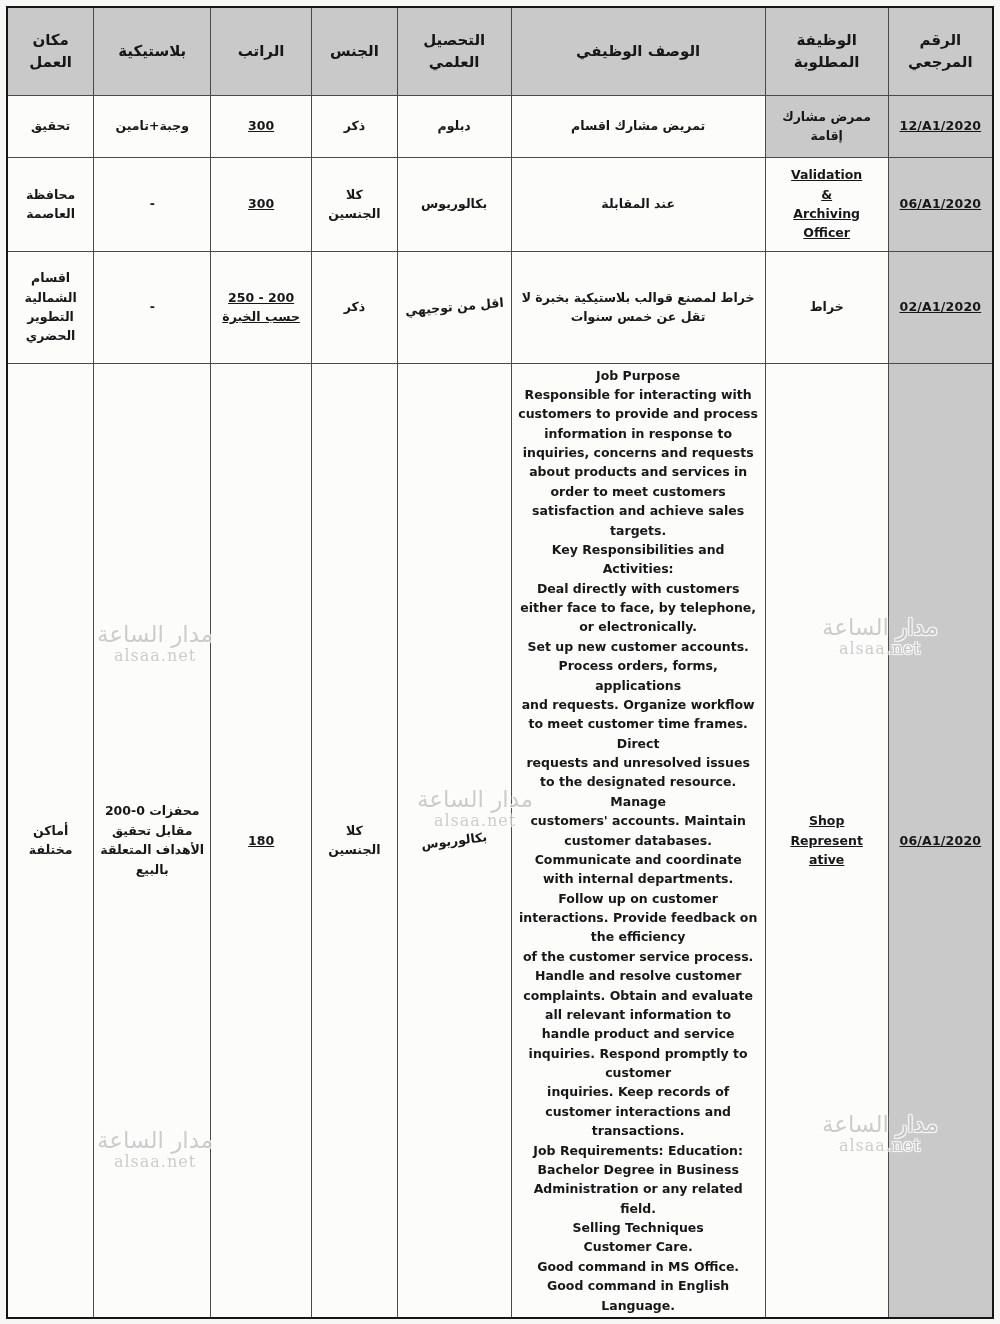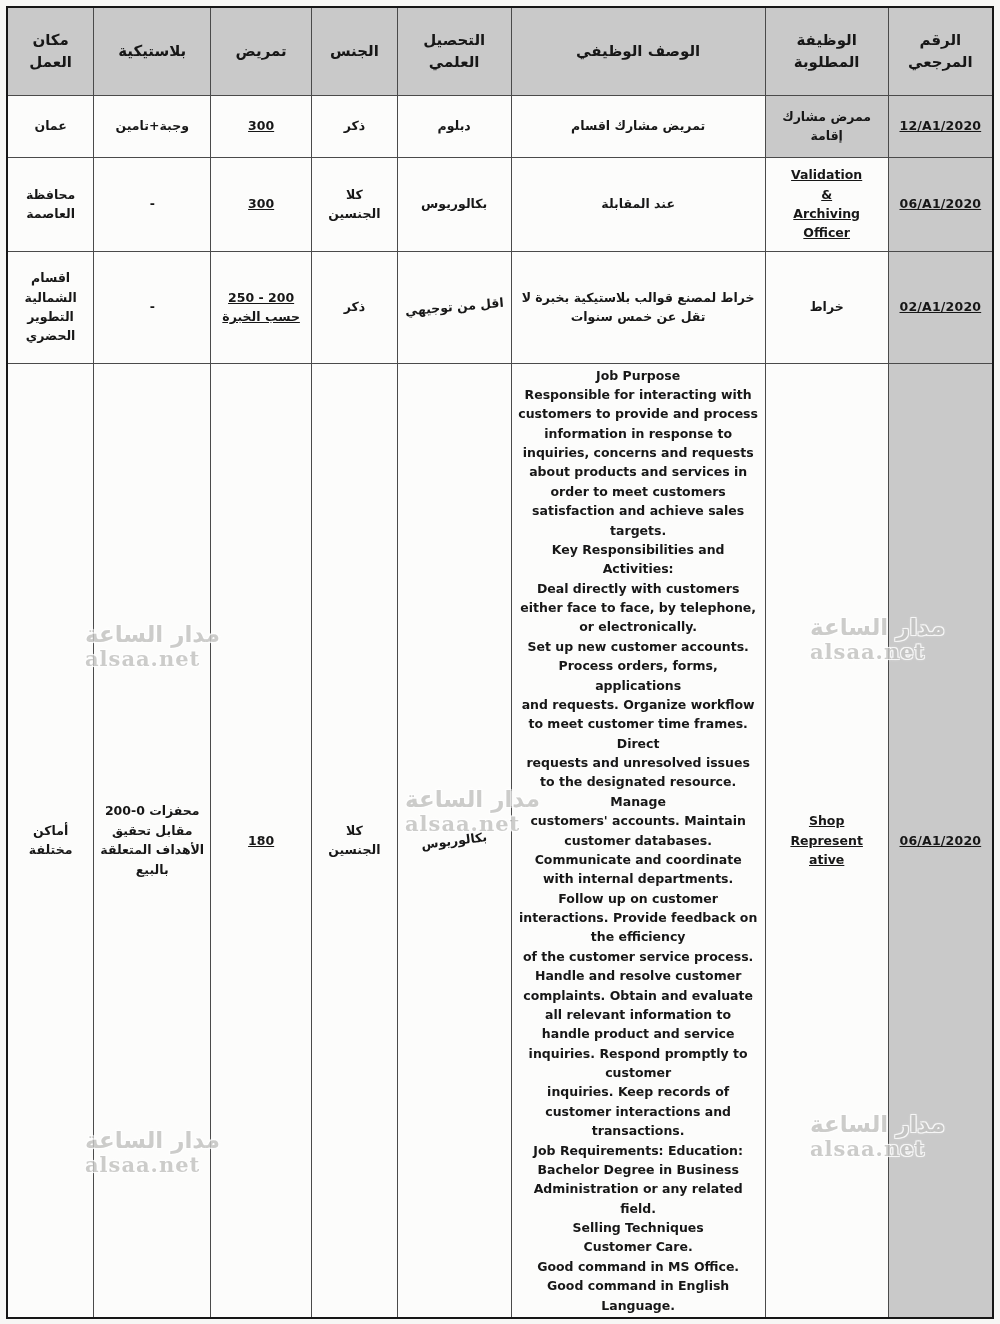--- a/index.html
+++ b/index.html
@@ -57,31 +57,31 @@
     font-size:13px;
     line-height:19.6px;
     padding:4px 2px 4px 8px;
   }
   .tilt{display:inline-block;transform:rotate(-7deg);}
   .tilt-sm{display:inline-block;transform:rotate(-5deg);}
   
   .wm{
     position:absolute;
     width:140px;
-    text-align:left;
+    text-align:center;
     color:#c4c4c2;
-    font-weight:bold;
+    font-weight:normal;
     pointer-events:none;
     opacity:.85;
     text-shadow:0 0 3px rgba(255,255,255,.95),1px 1px 0 #ffffff,-1px -1px 0 #ffffff,1px -1px 0 #ffffff,-1px 1px 0 #ffffff;
     line-height:1.1;
     z-index:5;
   }
   .wm .l1{font-size:23px;font-family:"DejaVu Sans",sans-serif;}
-  .wm .l2{font-size:21px;font-family:"DejaVu Serif",serif;letter-spacing:1px;}
+  .wm .l2{font-size:16px;font-family:"DejaVu Serif",serif;letter-spacing:1px;}
 </style>
 </head>
 <body>
 
 <div class="page">
 
   <table class="tbl" dir="rtl">
     <colgroup>
       <col style="width:104px">
         <col style="width:122px">
@@ -95,37 +95,37 @@
     <thead>
       <tr class="hdr">
         <th>الرقم
 المرجعي</th>
         <th>الوظيفة
 المطلوبة</th>
         <th>الوصف الوظيفي</th>
         <th>التحصيل
 العلمي</th>
         <th>الجنس</th>
-        <th>تمريض</th>
+        <th>الراتب</th>
         <th>بلاستيكية</th>
         <th>مكان
 العمل</th>
       </tr>
     </thead>
     <tbody>
       <tr class="r1">
         <td class="bg-gray ltr ref-cell">12/A1/2020</td>
         <td class="bg-gray">ممرض مشارك
 إقامة</td>
         <td>تمريض مشارك اقسام</td>
         <td>دبلوم</td>
         <td>ذكر</td>
         <td class="ltr">300</td>
         <td>وجبة+تامين</td>
-        <td>عمان</td>
+        <td>تحقيق</td>
       </tr>
       <tr class="r2">
         <td class="bg-gray ltr ref-cell">06/A1/2020</td>
         <td class="ltr job-en">Validation
 &amp;
 Archiving
 Officer</td>
         <td>عند المقابلة</td>
         <td>بكالوريوس</td>
         <td>كلا

